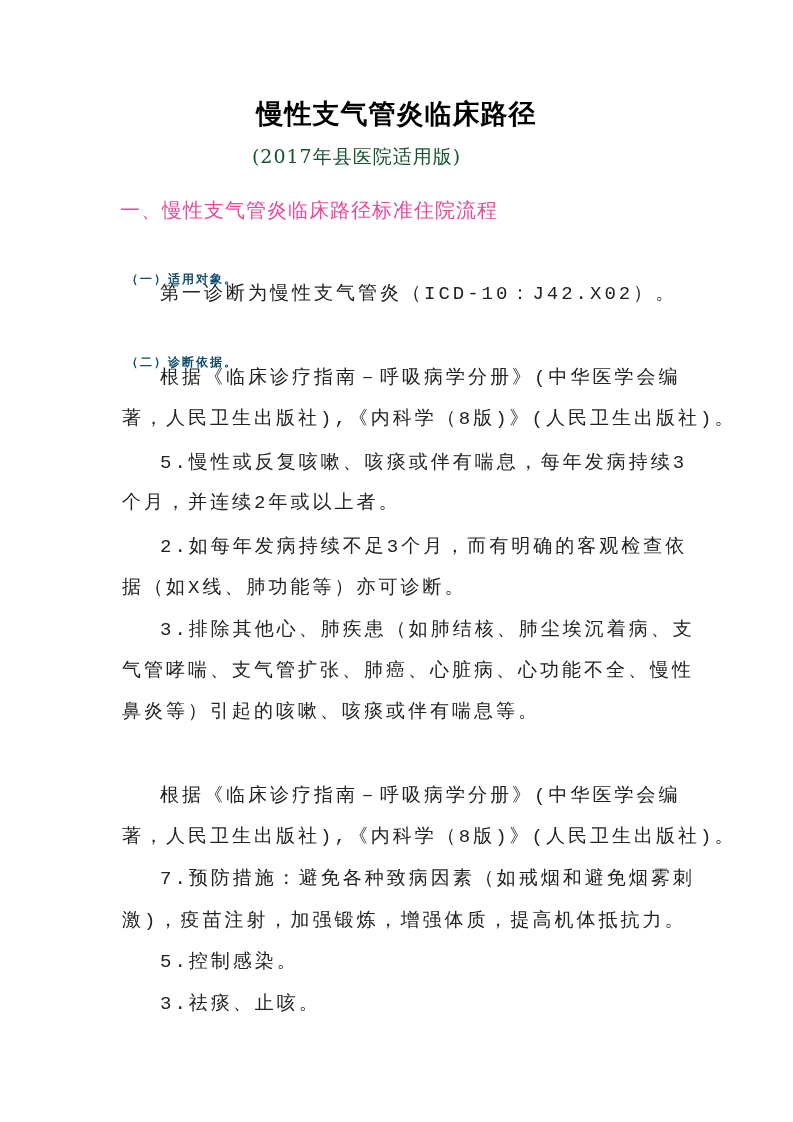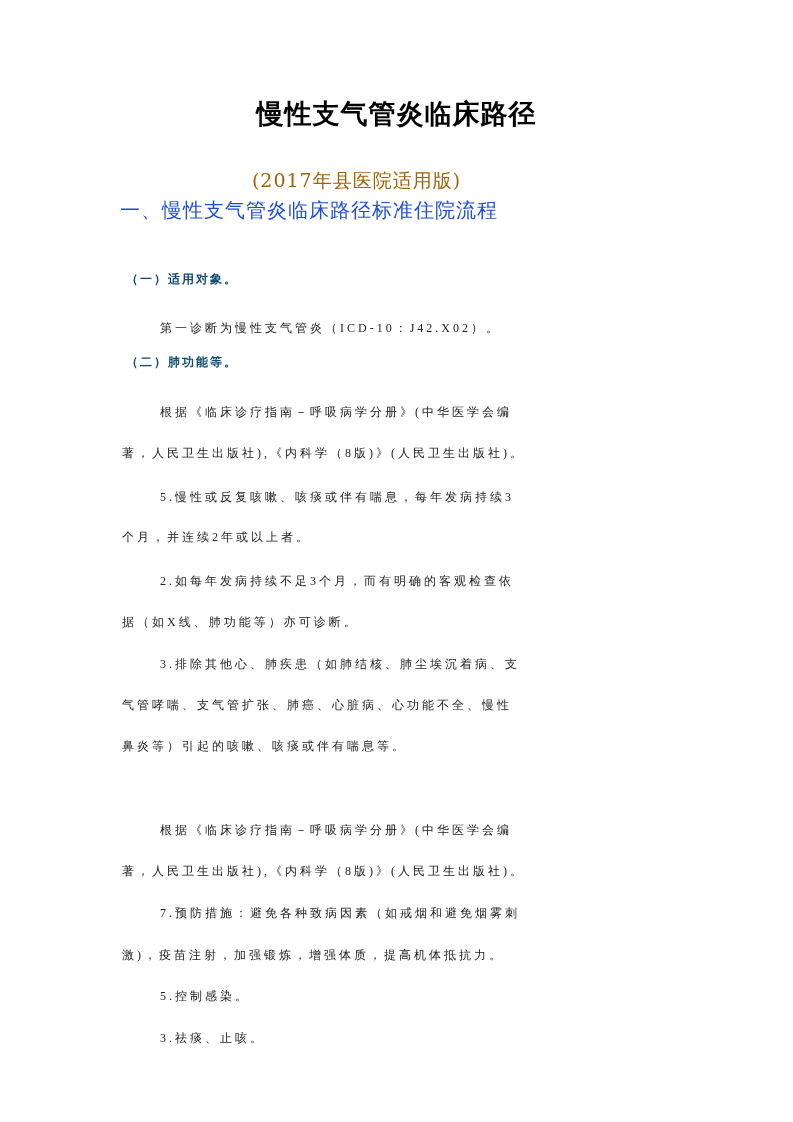--- a/index.html
+++ b/index.html
@@ -3,50 +3,50 @@
 <meta charset="utf-8">
 <style>
   html, body { margin: 0; padding: 0; background: #ffffff; }
   body { width: 793px; height: 1122px; position: relative; overflow: hidden; color: #111; }
   .page { position: absolute; left: 0; top: 0; width: 793px; height: 1122px; background: #fff; }
   .title {
     position: absolute; left: 0; width: 793px; top: 96px; text-align: center;
     font-family: "DejaVu Sans", sans-serif; font-weight: bold; font-size: 27px; letter-spacing: 1px; color: #000;
   }
   .subtitle {
-    position: absolute; left: 0; width: 713px; top: 168px; text-align: center;
-    font-family: "DejaVu Serif", serif; font-size: 19px; color: #a16207; letter-spacing: 1px;
+    position: absolute; left: 0; width: 713px; top: 144px; text-align: center;
+    font-family: "DejaVu Serif", serif; font-size: 19px; color: #14532d; letter-spacing: 1px;
   }
   .h1 {
     position: absolute; left: 120px; top: 197px;
-    font-family: Liberation Sans, sans-serif; font-size: 20px; color: #1d4ed8; letter-spacing: 1px;
+    font-family: Liberation Sans, sans-serif; font-size: 20px; color: #ec4899; letter-spacing: 1px;
   }
   .h2 {
     position: absolute; left: 126px;
     font-family: "DejaVu Sans", sans-serif; font-weight: bold; font-size: 12px; color: #0c4a6e; letter-spacing: 2px; margin-top: 32px;
   }
   .line {
-    position: absolute; font-family: Liberation Serif, serif; font-size: 12px; color: #222;
-    white-space: nowrap; letter-spacing: 3px; margin-top: 40px;
+    position: absolute; font-family: Liberation Mono, monospace; font-size: 19px; color: #222;
+    white-space: nowrap; letter-spacing: 3px;
   }
   .indent { left: 160px; }
   .flush { left: 122px; }
 </style>
 </head>
 <body>
 
 <div class="page">
   <div class="title">慢性支气管炎临床路径</div>
   <div class="subtitle">(2017年县医院适用版)</div>
   <div class="h1">一、慢性支气管炎临床路径标准住院流程</div>
 
   <div class="h2" style="top:239px;">（一）适用对象。</div>
   <div class="line indent" style="top:280px;">第一诊断为慢性支气管炎（ICD-10：J42.X02）。</div>
 
-  <div class="h2" style="top:322px;">（二）肺功能等。</div>
+  <div class="h2" style="top:322px;">（二）诊断依据。</div>
   <div class="line indent" style="top:364px;">根据《临床诊疗指南－呼吸病学分册》(中华医学会编</div>
   <div class="line flush" style="top:405px;">著，人民卫生出版社),《内科学（8版)》(人民卫生出版社)。</div>
   <div class="line indent" style="top:449px;">5.慢性或反复咳嗽、咳痰或伴有喘息，每年发病持续3</div>
   <div class="line flush" style="top:489px;">个月，并连续2年或以上者。</div>
   <div class="line indent" style="top:533px;">2.如每年发病持续不足3个月，而有明确的客观检查依</div>
   <div class="line flush" style="top:574px;text-align:right;">据（如X线、肺功能等）亦可诊断。</div>
   <div class="line indent" style="top:616px;">3.排除其他心、肺疾患（如肺结核、肺尘埃沉着病、支</div>
   <div class="line flush" style="top:698px;">鼻炎等）引起的咳嗽、咳痰或伴有喘息等。</div>
   <div class="line flush" style="top:657px;">气管哮喘、支气管扩张、肺癌、心脏病、心功能不全、慢性</div>
 

